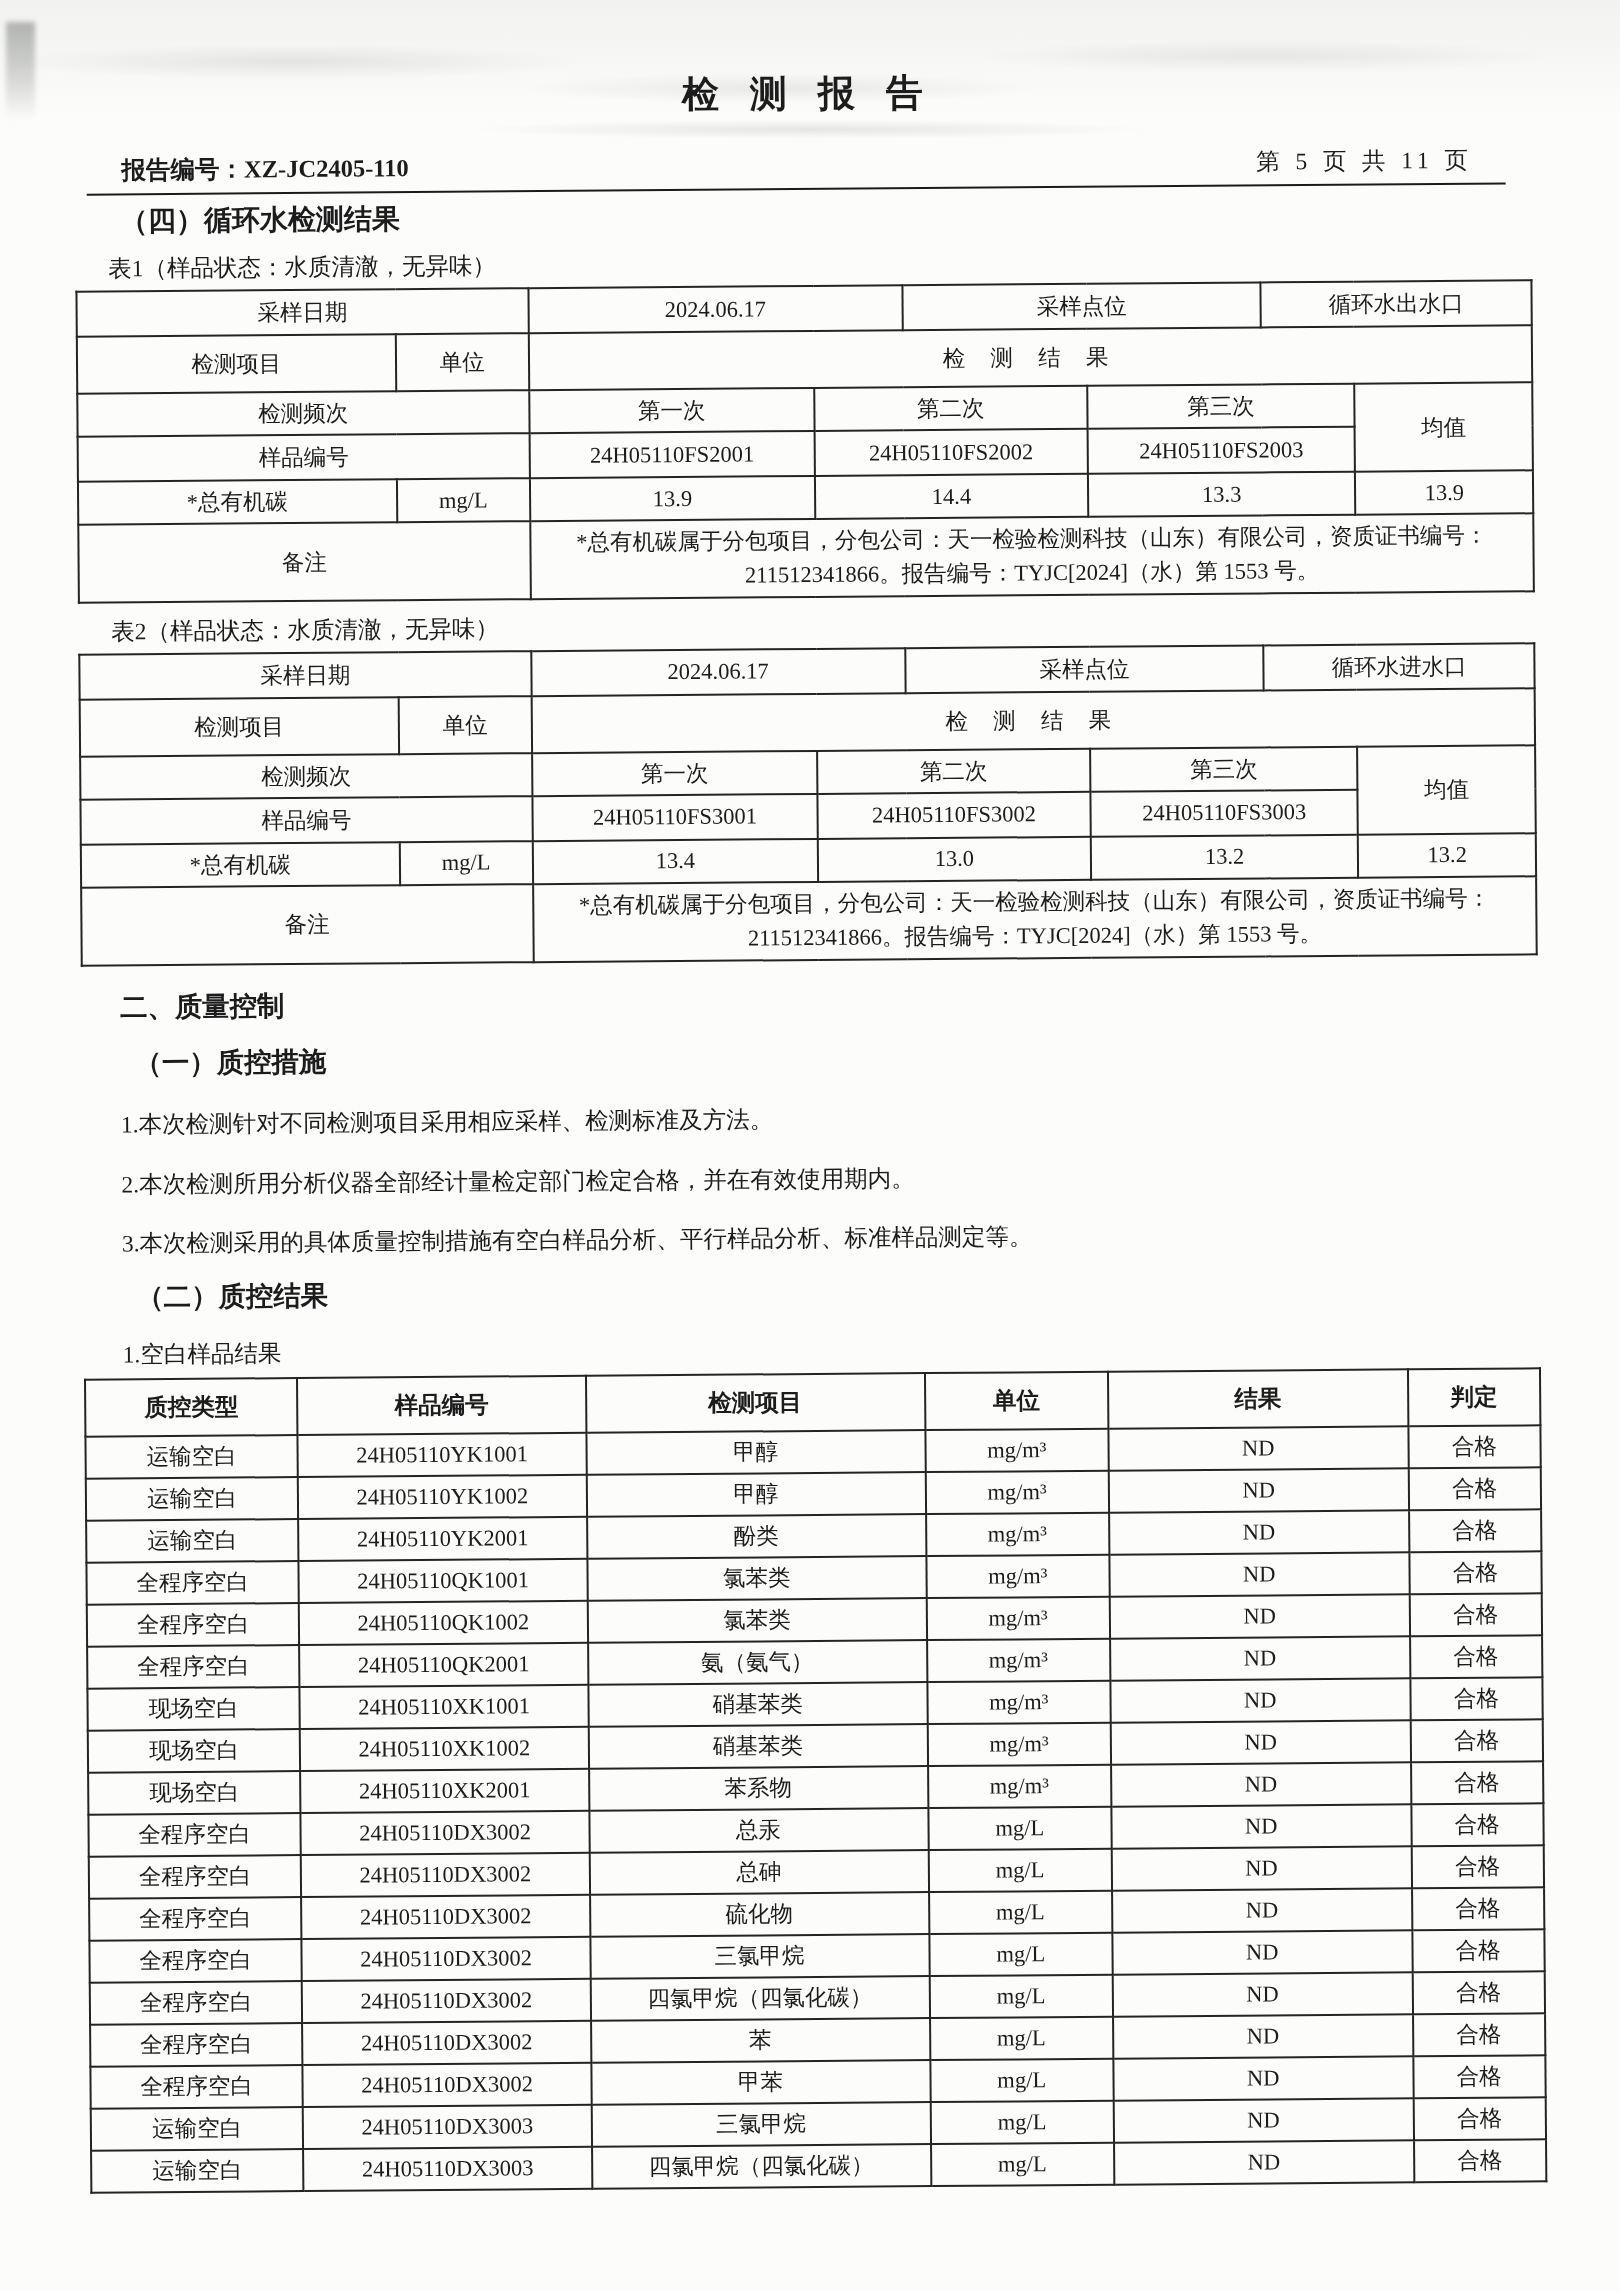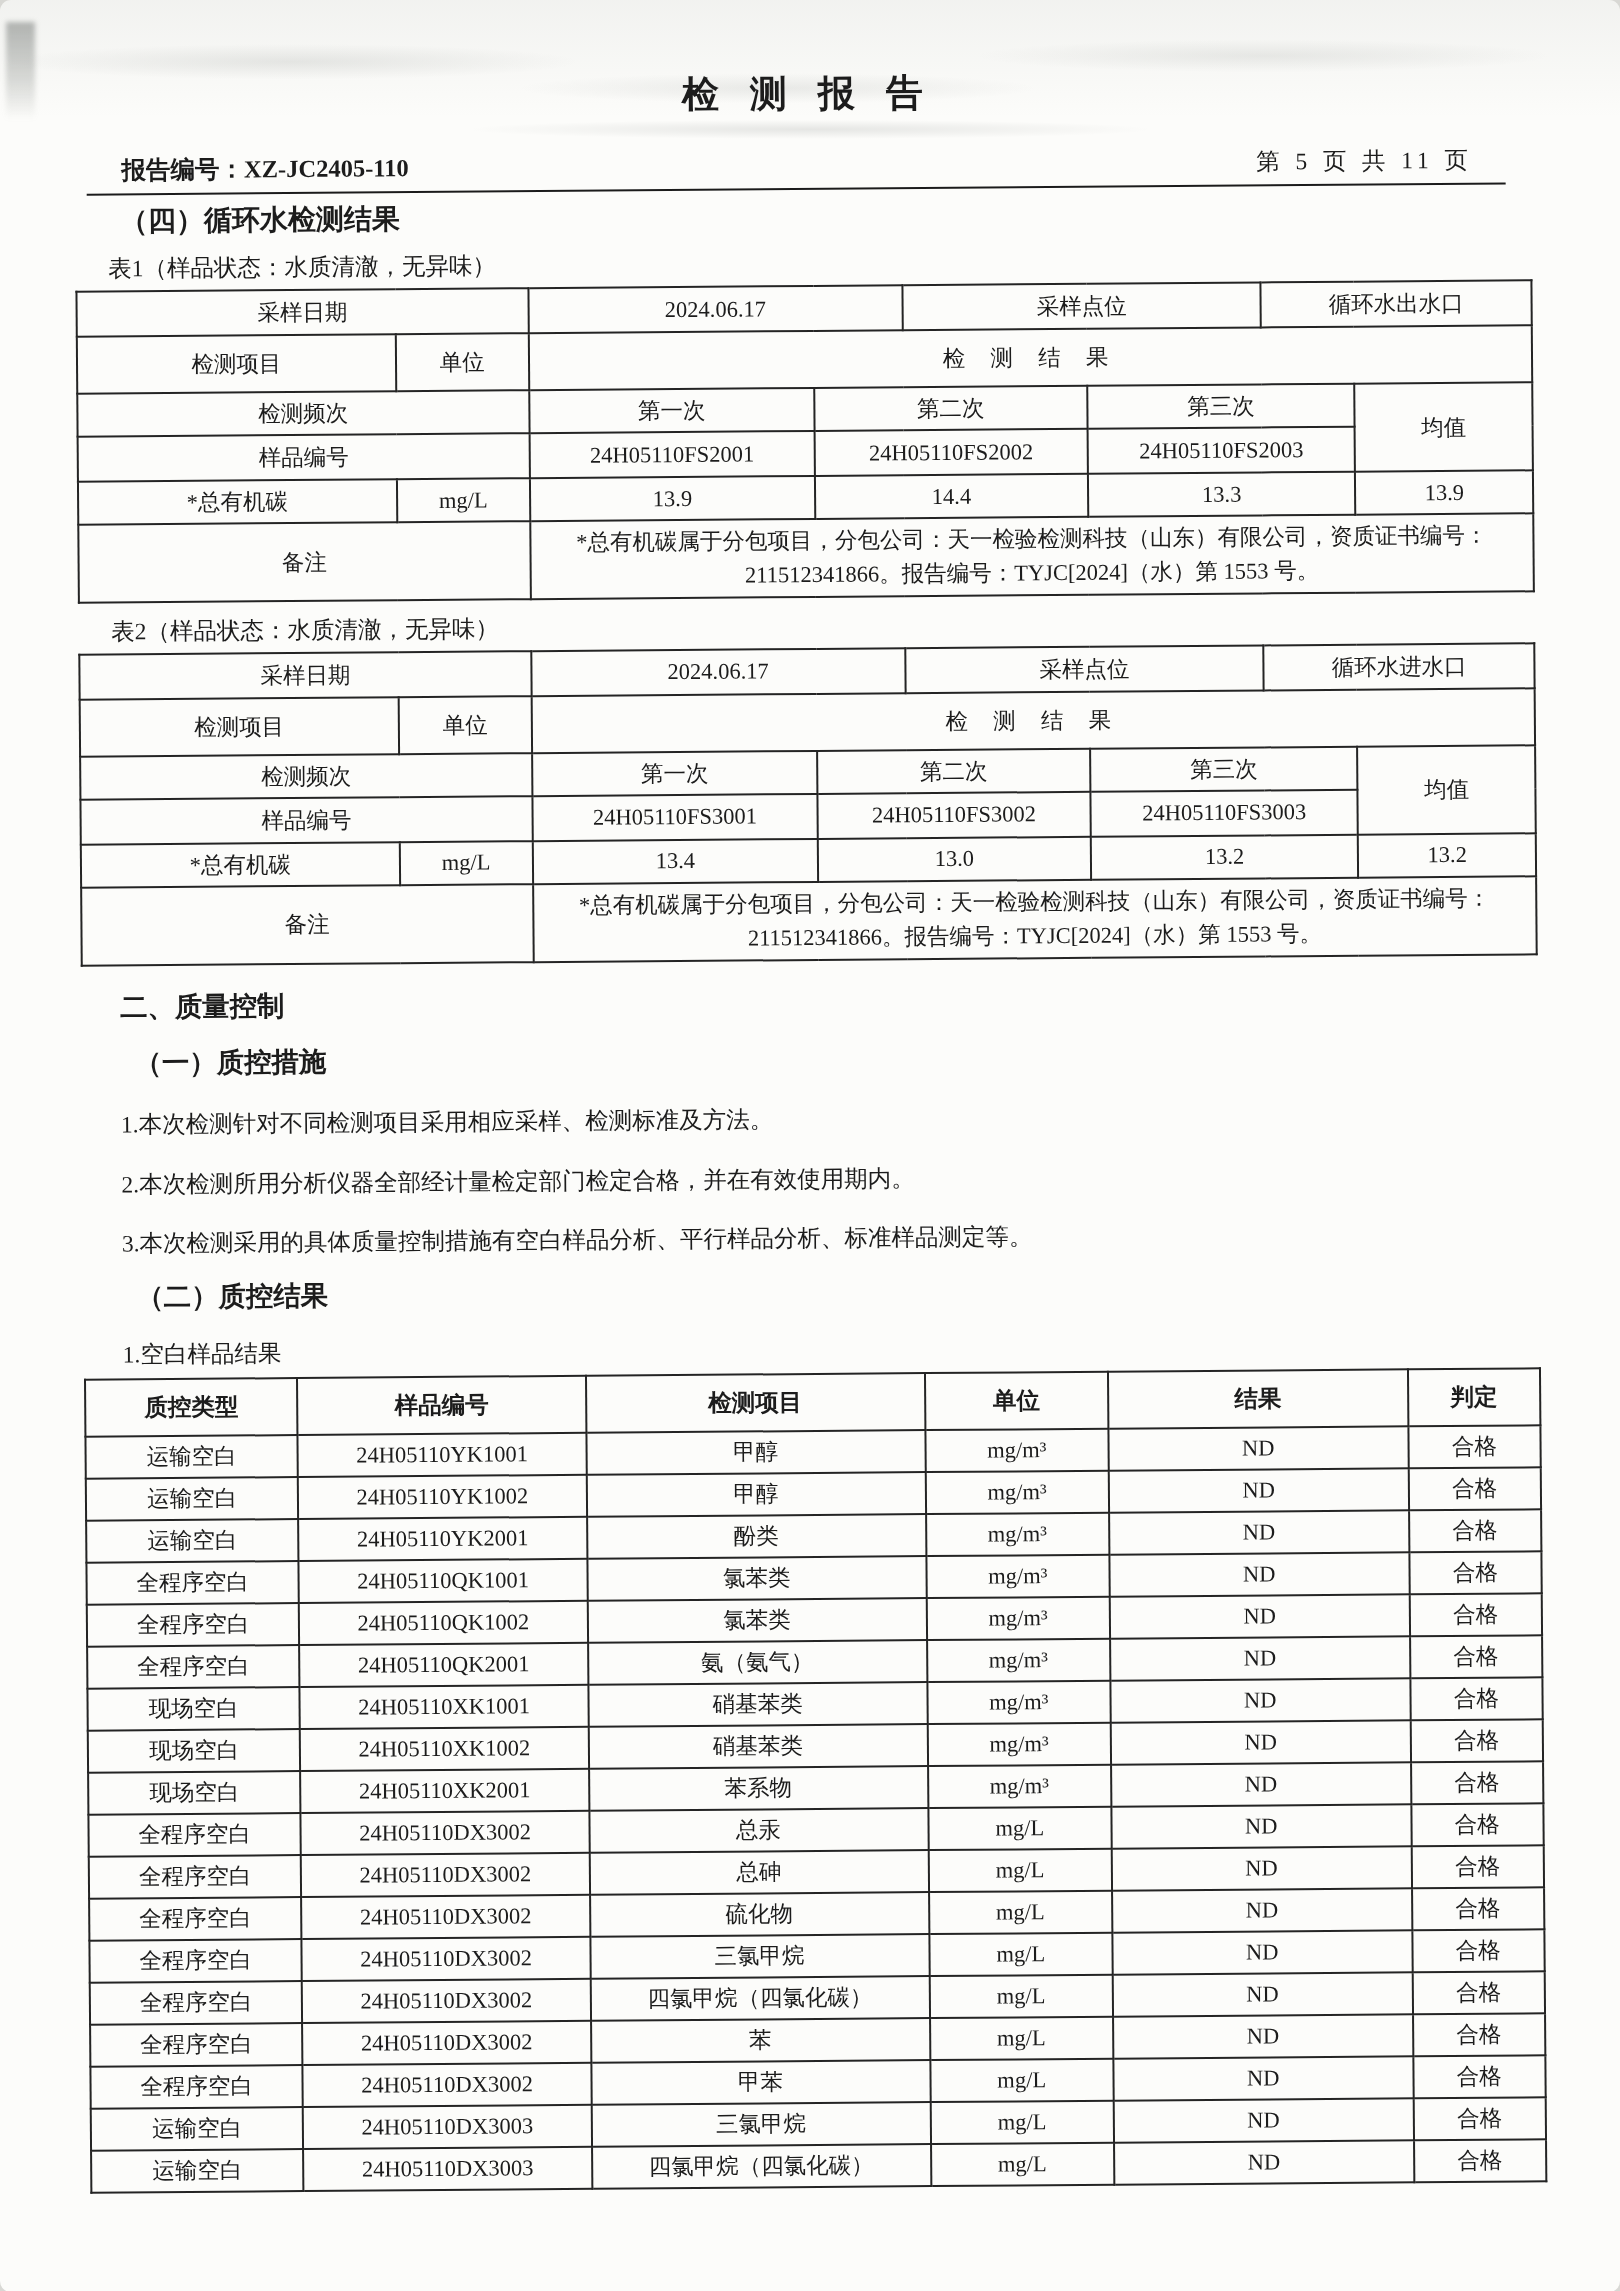--- a/index.html
+++ b/index.html
@@ -1,17 +1,17 @@
 <!DOCTYPE html>
 <html><head>
 <meta charset="utf-8">
 <style>
   html,body{margin:0;padding:0;background:#d8d8d4;}
   .page{position:relative;width:1620px;height:2292px;background:#fcfcfa;overflow:hidden;
-        font-family:"Liberation Serif","DejaVu Serif",serif;color:#1c1c1c;border-radius:11px;}
+        font-family:"Liberation Serif","DejaVu Serif",serif;color:#1c1c1c;}
   .scan-noise{position:absolute;left:0;top:0;width:100%;height:147px;pointer-events:none;
     background:
       radial-gradient(ellipse 412px 25.5px at 18% 42%, rgba(110,115,110,.14), transparent 70%),
       radial-gradient(ellipse 372px 21.6px at 48% 60%, rgba(110,115,110,.12), transparent 70%),
       radial-gradient(ellipse 412px 23.5px at 78% 38%, rgba(110,115,110,.12), transparent 70%),
       radial-gradient(ellipse 490px 13.7px at 50% 88%, rgba(90,95,92,.14), transparent 70%),
       linear-gradient(180deg, rgba(150,155,150,.10), rgba(150,155,150,0) 80%);}
   .smudge{position:absolute;left:5.9px;top:21.6px;width:29px;height:98px;
     background:linear-gradient(180deg, rgba(95,100,97,.45), rgba(120,125,120,.25) 60%, transparent);
     filter:blur(2.9px);}

